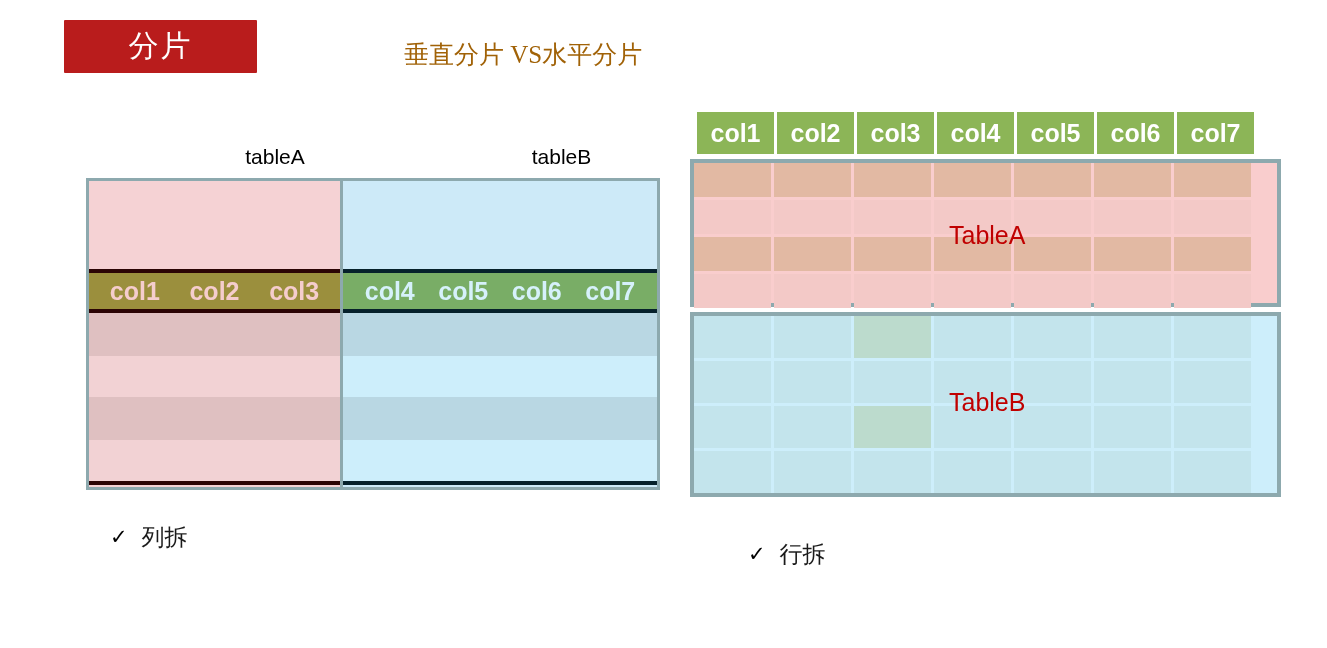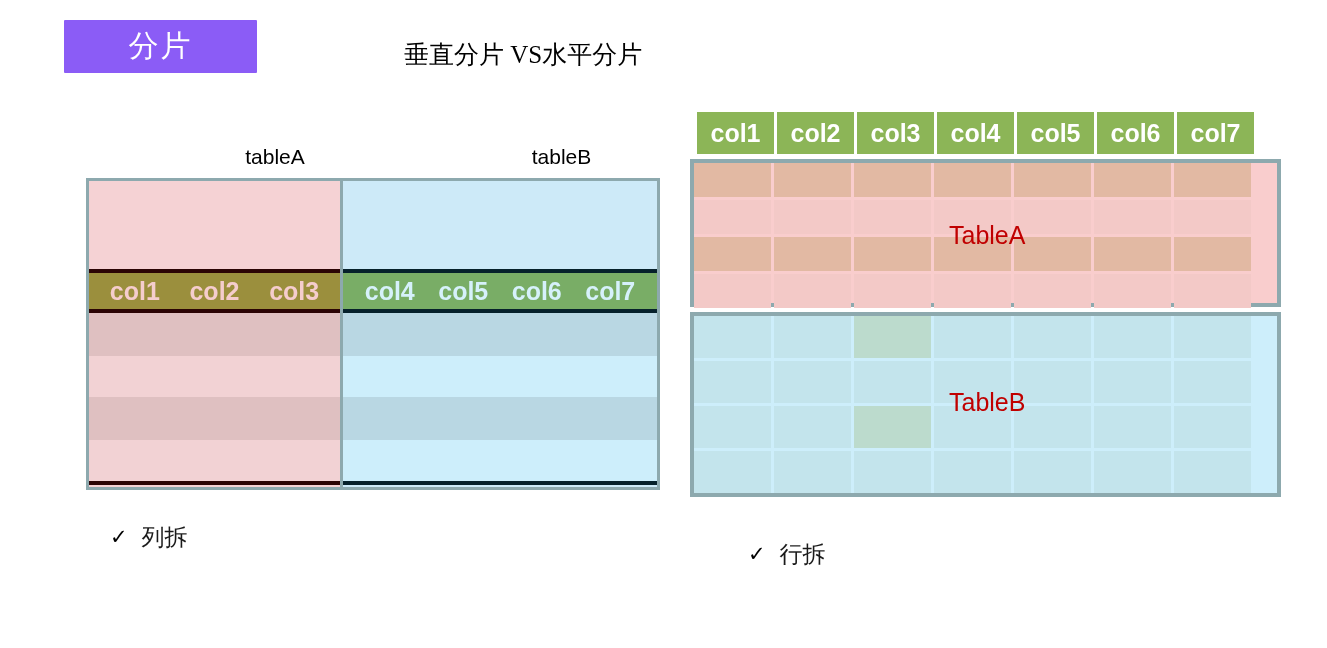--- a/index.html
+++ b/index.html
@@ -15,40 +15,40 @@
     overflow: hidden;
   }
 
   
   #title-badge {
     position: absolute;
     left: 64px;
     top: 20px;
     width: 193px;
     height: 53px;
-    background: #8b5cf6;
+    background: #b91c1c;
     border-radius: 1px;
     display: flex;
     align-items: center;
     justify-content: center;
   }
   #title-badge-text {
     color: #ffffff;
     font-family: "Liberation Serif", serif;
     font-size: 30px;
     letter-spacing: 2px;
   }
 
   #subtitle {
     position: absolute;
     left: 404px;
     top: 38px;
     font-family: "Liberation Serif", serif;
     font-size: 25px;
-    color: #000000;
+    color: #a16207;
     white-space: nowrap;
   }
 
   
   #left-diagram {
     position: absolute;
     left: 86px;
     top: 145px;
     width: 574px;
     height: 345px;

